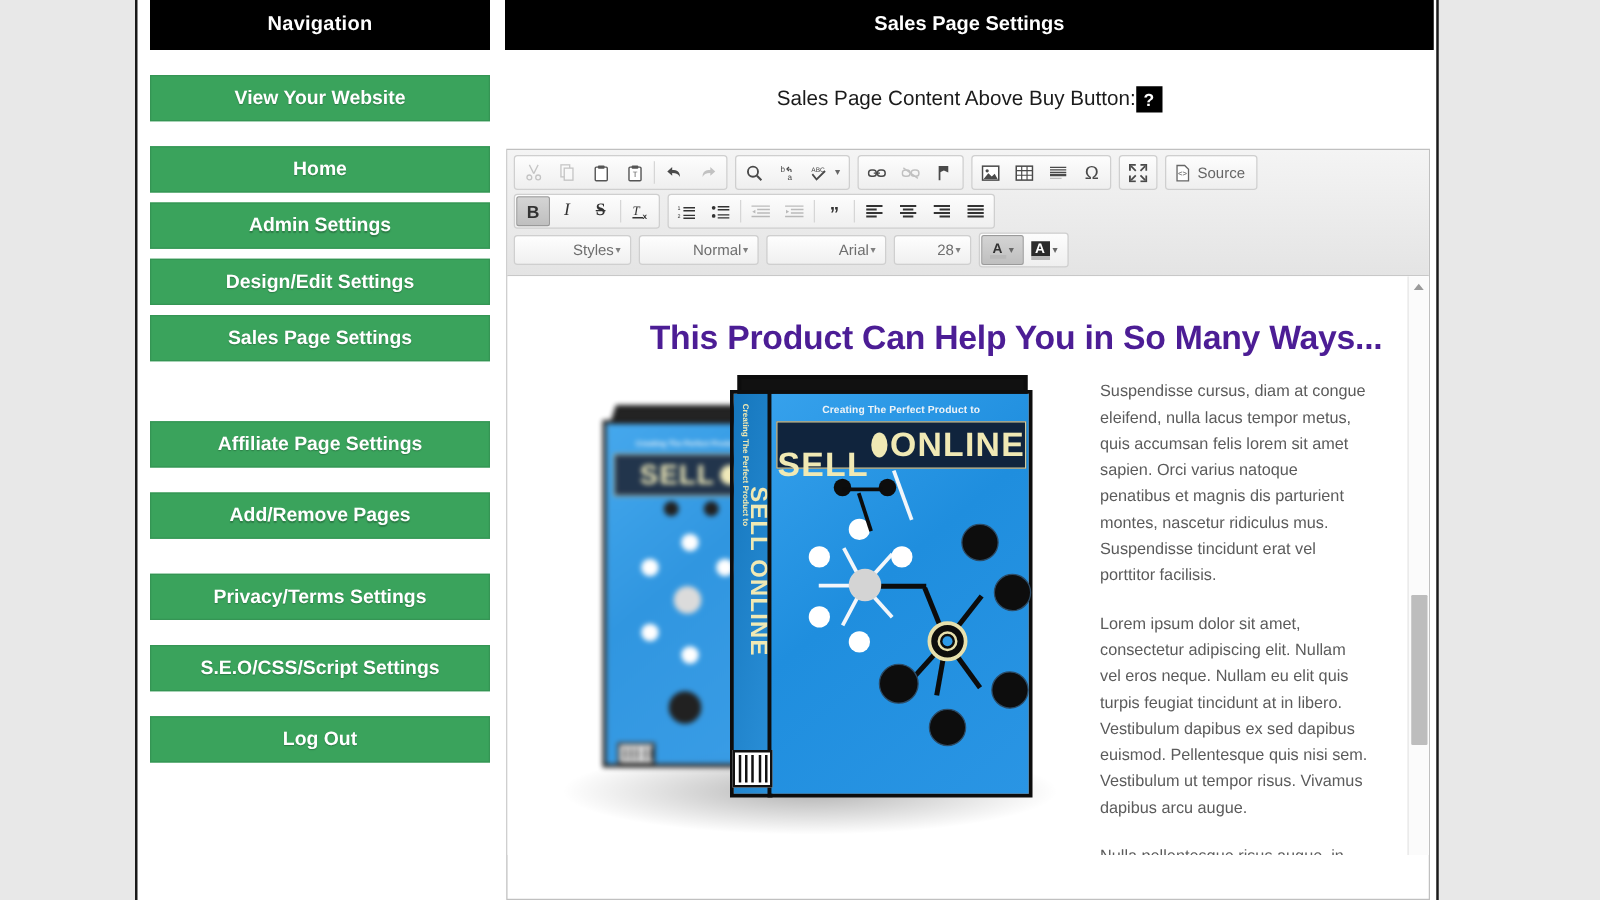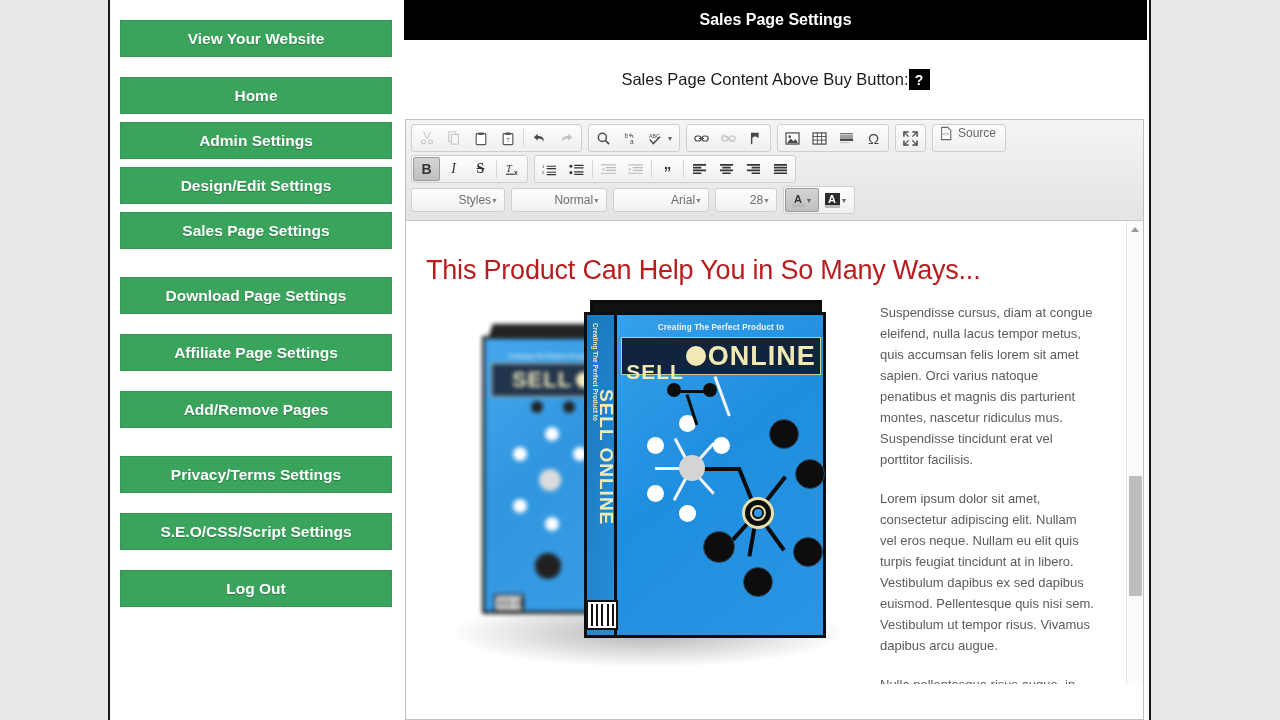--- a/index.html
+++ b/index.html
@@ -85,40 +85,40 @@
     color: #4a4a4a; font-size: 14px; line-height: 1;
   }
   .tb-btn.wide { width: 34px; }
   .tb-btn.on { background: linear-gradient(#d4d4d4,#bfbfbf); border-color: #9a9a9a; }
   .tb-btn.dim { opacity: .3; }
   .tb-btn svg { display: block; }
   .tb-sep { width: 1px; height: 18px; background: #d6d6d6; margin: 0 2px; }
   .tb-arrow { font-size: 7px; margin-left: 1px; color: #666; }
 
   .tb-src {
-    display: flex; align-items: flex-start; gap: 5px;
+    display: flex; align-items: center; gap: 5px;
     height: 24px; padding: 0 8px 0 5px; color: #666; font-size: 12px; cursor: pointer;
   }
 
   .tb-select {
     display: flex; align-items: center; justify-content: flex-end;
     height: 24px; border: 1px solid #cfcfcf; border-radius: 3px;
     background: linear-gradient(#fefefe,#f0f0f0);
     font-size: 12px; color: #6e6e6e; padding: 0 6px; cursor: pointer;
   }
   .tb-select .cap { font-size: 7px; color: #808080; }
 
   #editor-body {
     position: relative; height: 463px; background: #fff; overflow: hidden;
   }
   #canvas { position: absolute; left: 0; top: 0; right: 17px; bottom: 0; overflow: hidden; }
 
   .doc-h1 {
-    color: #b91c1c; font-size: 27px; font-weight: normal;
-    text-align: left; padding: 34px 20px 0 20px; letter-spacing: -.2px;
+    color: #4c1d95; font-size: 27px; font-weight: bold;
+    text-align: right; padding: 34px 20px 0 20px; letter-spacing: -.2px;
   }
 
   .doc-cols { display: flex; padding: 12px 30px 0 32px; gap: 22px; }
   .doc-img { flex: 0 0 420px; position: relative; height: 380px; }
   .doc-text { flex: 1 1 auto; font-size: 13px; line-height: 21px; color: #5b5b5b; padding-top: 4px; }
   .doc-text p { margin-bottom: 18px; }
 
   
   .boxshot { position: absolute; }
   .boxshot .front {
@@ -180,36 +180,36 @@
 <body>
 
 <div id="screen">
 
   <div id="gutter-left"></div>
   <div id="gutter-right"></div>
 
   <div id="page">
 
     <div id="sidebar">
+      <div class="nav-header">Navigation</div>
       <div class="nav-gap-lg"></div>
 
       <div class="nav-btn">View Your Website</div>
       <div class="nav-gap-lg"></div>
 
       <div class="nav-btn">Home</div>
       <div class="nav-gap-sm"></div>
       <div class="nav-btn">Admin Settings</div>
       <div class="nav-gap-sm"></div>
       <div class="nav-btn">Design/Edit Settings</div>
       <div class="nav-gap-sm"></div>
       <div class="nav-btn">Sales Page Settings</div>
       <div class="nav-gap-sm"></div>
 
       <div class="nav-gap-lg"></div>
-      <div class="nav-btn">Download Page Settings</div>
 
       <div class="nav-gap-lg"></div>
       <div class="nav-btn">Affiliate Page Settings</div>
 
       <div class="nav-gap-lg"></div>
       <div class="nav-btn">Add/Remove Pages</div>
       <div class="nav-gap-sm"></div>
 
       <div class="nav-gap-lg"></div>
       <div class="nav-btn">Privacy/Terms Settings</div>
@@ -525,21 +525,21 @@
                   <div class="toplid" style="left:6px; top:0; width:232px; height:20px;"></div>
                   <div class="spine" style="left:0; top:12px; width:34px; height:326px;">
                     <div class="spine-text" style="left:5px; top:8px; font-size:6.5px;">Creating The Perfect Product to</div>
                     <div class="spine-text" style="left:8px; top:74px; font-size:19px; letter-spacing:1px;">SELL ONLINE</div>
                   </div>
                   <div class="front" style="left:30px; top:12px; width:212px; height:326px;">
 
                     <div class="kicker" style="left:6px; top:8px; width:196px; font-size:8.2px; letter-spacing:.1px;">Creating The Perfect Product to</div>
 
                     <div class="titleplate" style="left:4px; top:22px; width:200px; height:38px;">
-                      <span style="font-size:21px;margin-top:32px;">SELL</span>
+                      <span style="font-size:27px;margin-top:32px;">SELL</span>
                       <span style="display:inline-block;width:20px;height:20px;border-radius:50%;background:#f0e9b4;margin:0 2px;"></span>
                       <span style="font-size:27px;">ONLINE</span>
                     </div>
 
                     <div class="edge lt" style="left:98px; top:60px; width:42px; transform:rotate(70deg);"></div>
 
                     <div class="edge lt" style="left:74px; top:152px; width:34px; transform:rotate(-118deg);"></div>
                     <div class="edge lt" style="left:74px; top:152px; width:36px; transform:rotate(180deg);"></div>
                     <div class="edge lt" style="left:74px; top:152px; width:34px; transform:rotate(-48deg);"></div>
                     <div class="edge lt" style="left:74px; top:152px; width:34px; transform:rotate(48deg);"></div>

